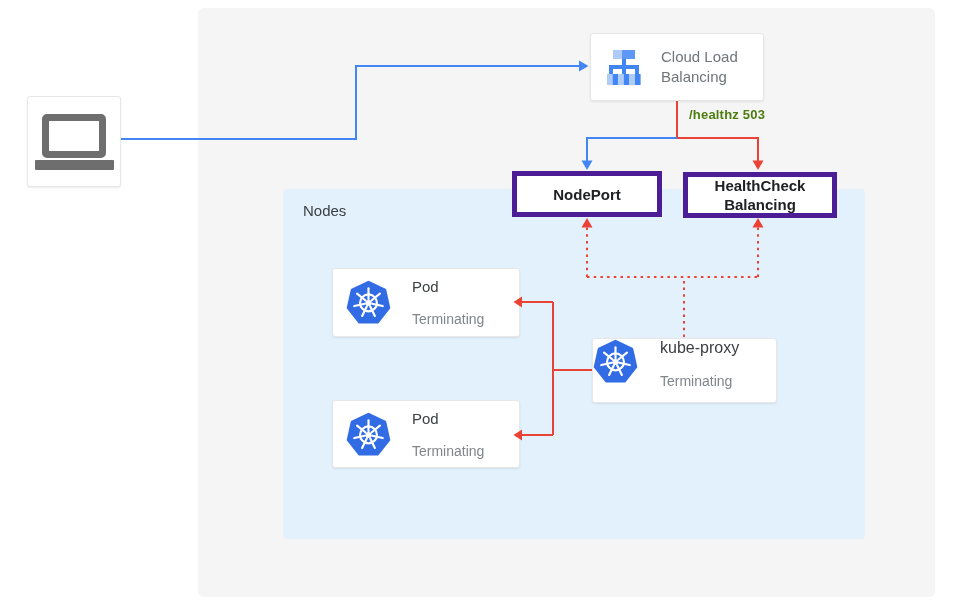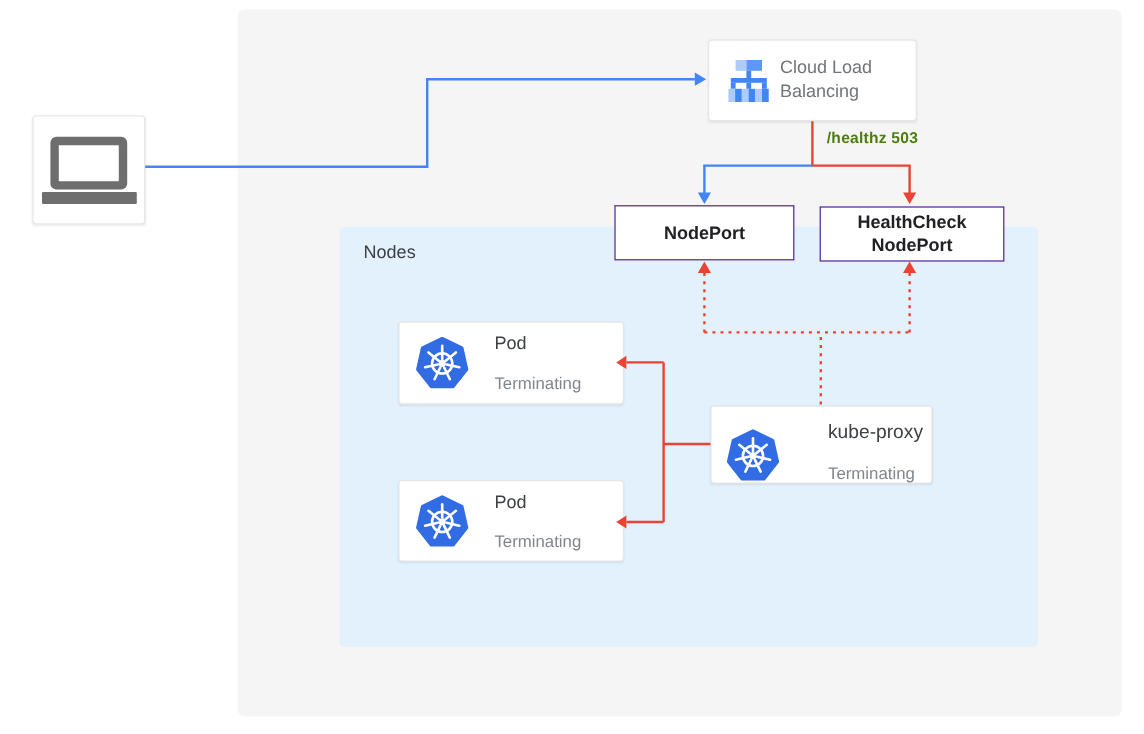--- a/index.html
+++ b/index.html
@@ -16,42 +16,42 @@
 
   .card { position:absolute; background:#ffffff; border:1px solid #e7e7e7;
           border-radius:3px; box-shadow:0 1px 2px rgba(0,0,0,0.08); }
 
   .laptop-card { left:27px; top:96px; width:94px; height:91px;
                  display:flex; flex-direction:column; align-items:center; justify-content:center; }
   .laptop-screen { width:64px; height:44px; border:7px solid #6e6e6e; border-radius:5px; background:#fff; }
   .laptop-base { width:79px; height:10px; background:#6e6e6e; border-radius:1px; margin-top:2px; }
 
   .clb-card { left:590px; top:33px; width:174px; height:68px;
-              display:flex; align-items:center; padding-left:9px; gap:2px; }
+              display:flex; align-items:center; padding-left:9px; gap:13px; }
   .clb-title { font-size:15px; line-height:20px; color:#70757a; white-space:pre-line; }
 
   .healthz { position:absolute; left:689px; top:107px; font-size:13px; font-weight:bold;
              color:#4d7c0f; letter-spacing:0.2px; }
 
-  .port-card { position:absolute; background:#fff; border:1px solid #4c1d95;
+  .port-card { position:absolute; background:#fff; border:5px solid #4c1d95;
                display:flex; align-items:center; justify-content:center; }
   .port-label { font-weight:bold; font-size:15px; color:#202124; text-align:center;
                 line-height:19px; white-space:pre-line; }
   .nodeport    { left:512px; top:171px; width:150px; height:46px; }
   .hc-nodeport { left:683px; top:172px; width:154px; height:46px; }
 
   .pod-card { width:188px; height:69px; display:flex; align-items:center;
               padding-left:13px; gap:21px; }
   .pod1 { left:332px; top:268px; }
   .pod2 { left:332px; top:400px; height:68px; }
   .entity-title { font-size:15px; color:#3c4043; }
   .entity-sub   { font-size:14px; color:#80868b; margin-top:16px; }
 
   .kproxy-card { left:592px; top:338px; width:185px; height:65px;
-                 display:flex; align-items:flex-end; padding-left:12px; gap:40px; }
+                 display:flex; align-items:flex-start; padding-left:0; gap:22px; }
   .kproxy-card .entity-title { font-size:16px; }
 
   .edges { position:absolute; left:0; top:0; pointer-events:none; }
 </style>
 </head>
 <body>
 
 <div class="stage">
 
   <div class="panel"></div>
@@ -88,21 +88,21 @@
   </div>
 
   <div class="healthz">/healthz 503</div>
 
   <div class="port-card nodeport">
     <span class="port-label">NodePort</span>
   </div>
 
   <div class="port-card hc-nodeport">
     <span class="port-label">HealthCheck
-NodePort</span>
+Balancing</span>
   </div>
 
   <div class="card pod-card pod1">
     <svg width="45" height="45" viewBox="0 0 24 24">
       <polygon points="12,1.2 20.7,5.4 22.8,14.8 16.8,22.4 7.2,22.4 1.2,14.8 3.3,5.4" fill="#326CE5" stroke="#326CE5" stroke-width="1.6" stroke-linejoin="round"></polygon>
       <g stroke="#fff" stroke-width="1.15" stroke-linecap="round" fill="none">
         <circle cx="12" cy="12.2" r="4.5"></circle>
         <line x1="12" y1="10.2" x2="12" y2="4.4"></line>
         <line x1="10.44" y1="10.95" x2="5.9" y2="7.3"></line>
         <line x1="10.05" y1="12.64" x2="4.4" y2="13.9"></line>

